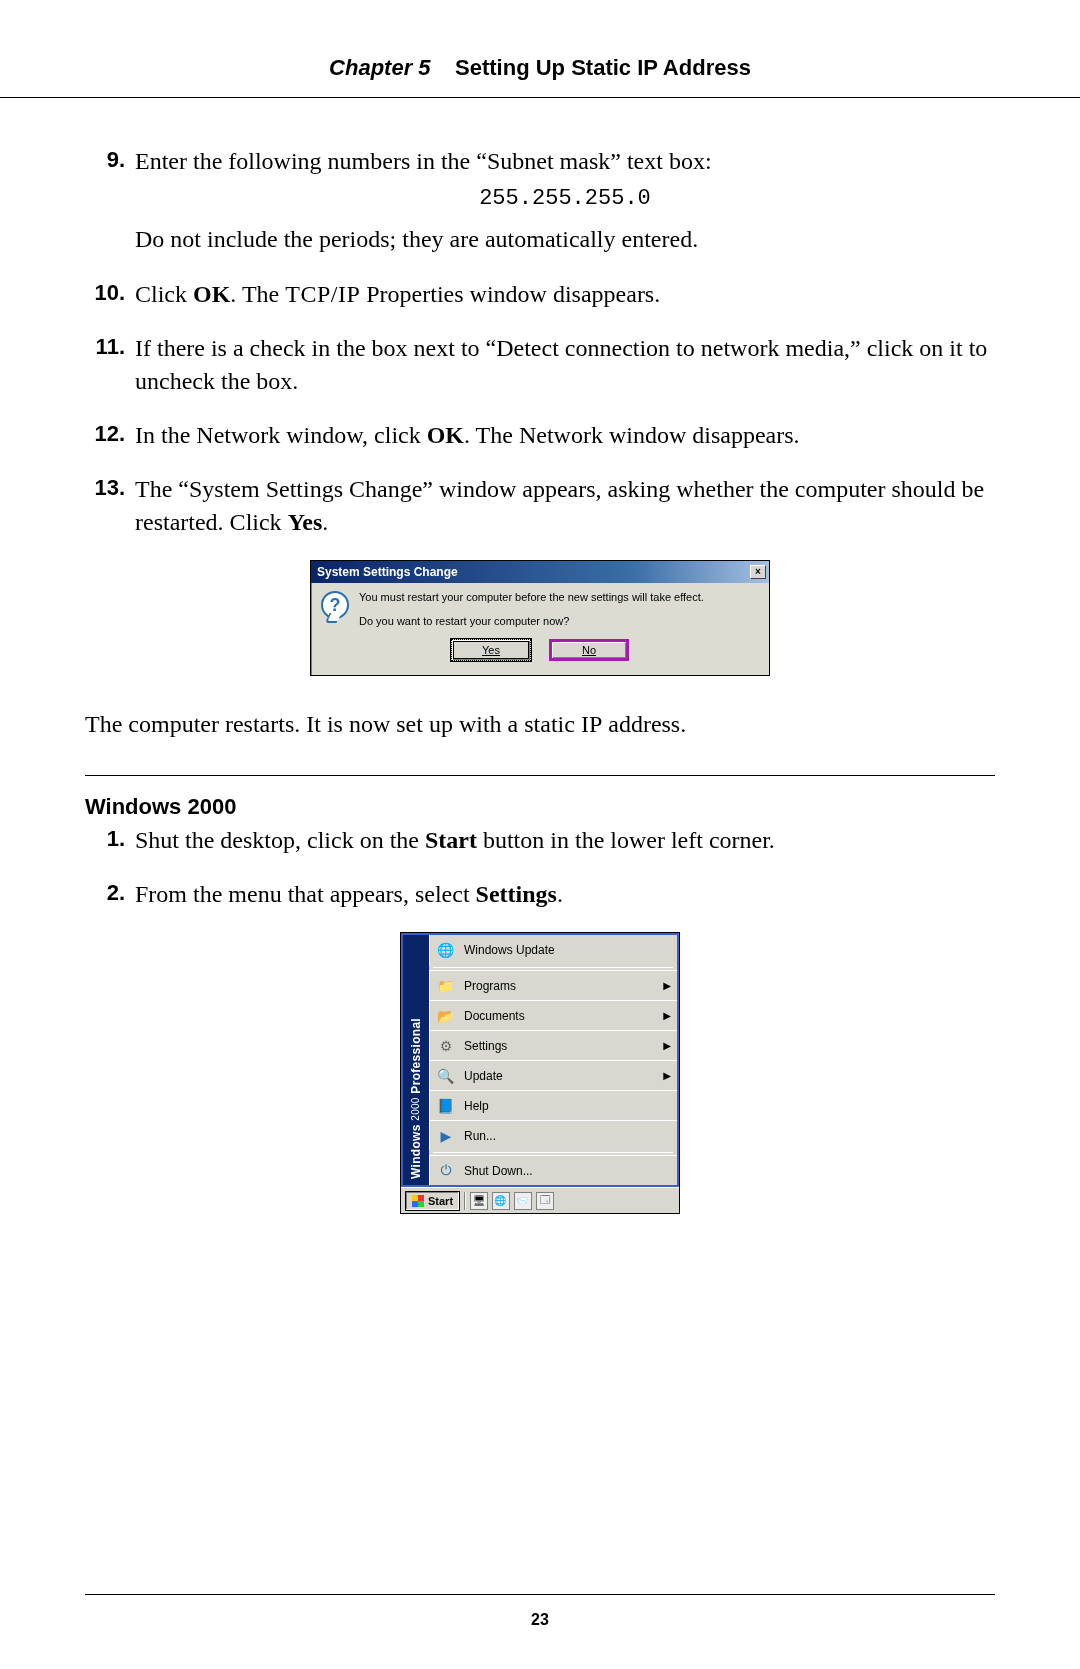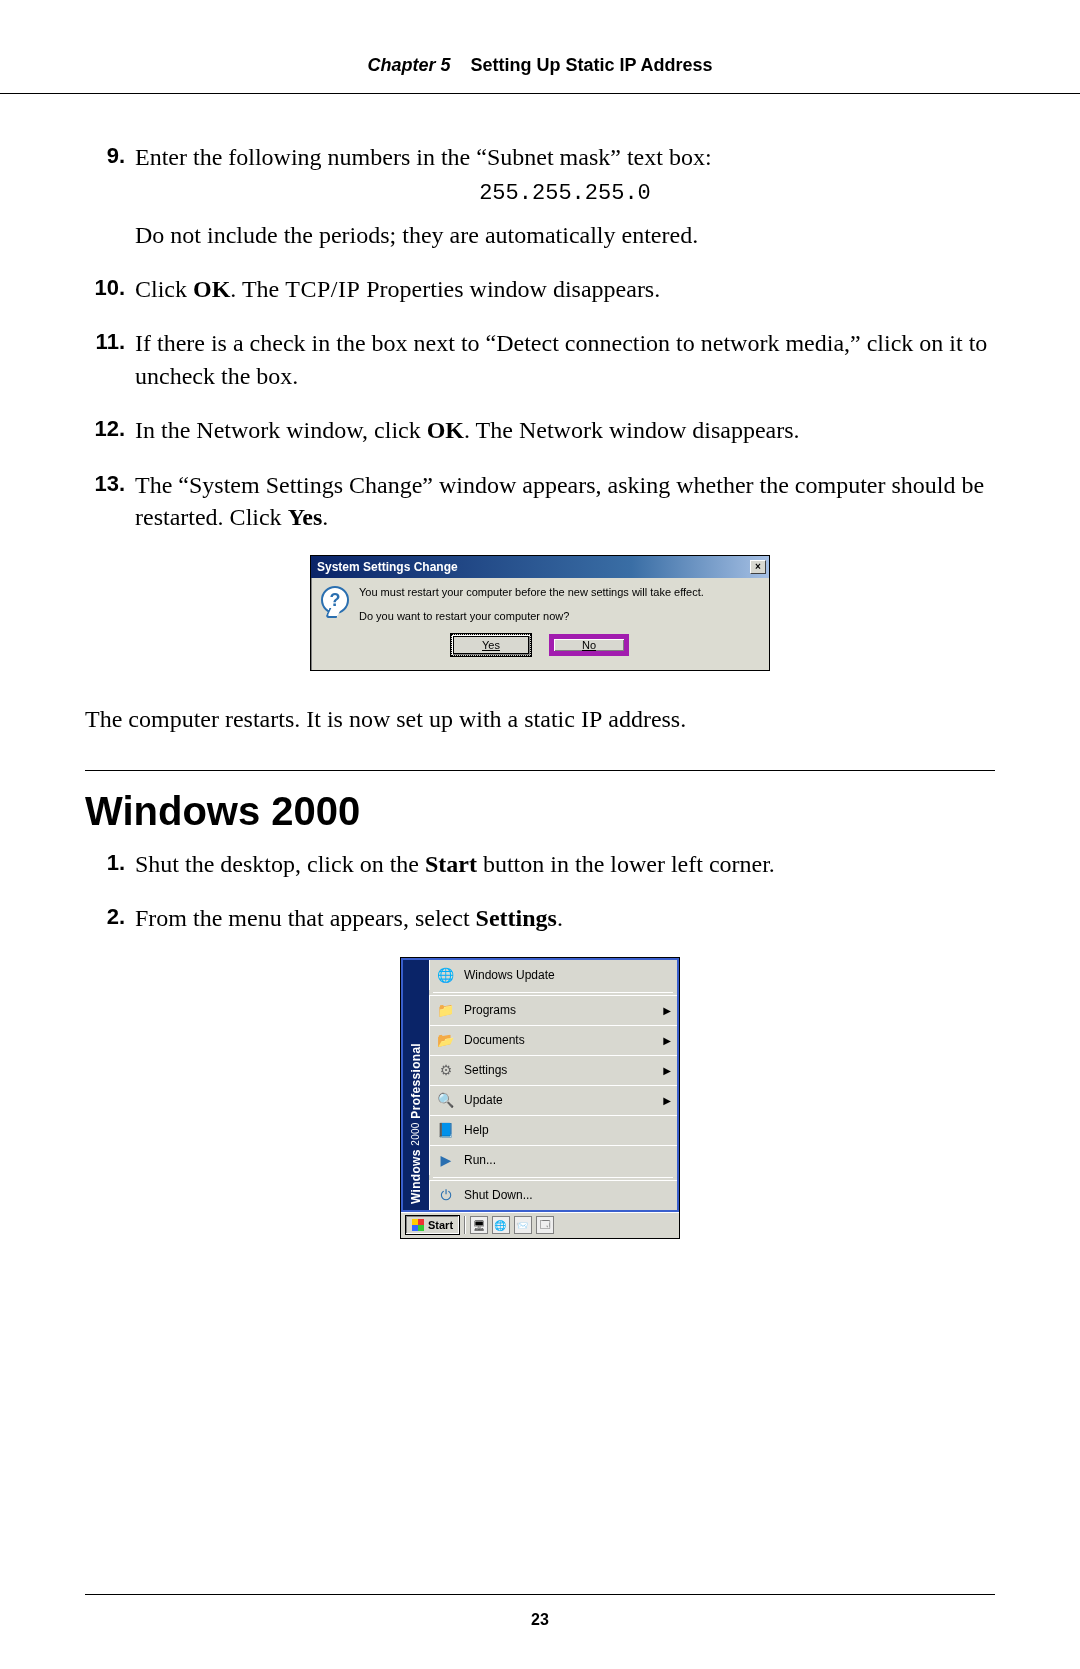--- a/index.html
+++ b/index.html
@@ -1,21 +1,21 @@
 <!DOCTYPE html>
 <html><head>
 <meta charset="utf-8">
 <style>
   * { box-sizing: border-box; margin: 0; padding: 0; }
   html, body { width: 1080px; height: 1669px; background: #fff; }
   body { font-family: Georgia, "Times New Roman", serif; color: #000; }
   .page { position: relative; width: 1080px; height: 1669px; padding: 55px 85px 0 85px; }
 
   
-  .runhead { text-align: center; font-family: "Trebuchet MS", "Segoe UI", Arial, sans-serif; font-weight: 700; font-size: 18px; line-height: 1.2; }
+  .runhead { text-align: center; font-family: "Trebuchet MS", "Segoe UI", Arial, sans-serif; font-weight: 700; font-size: 22px; line-height: 1.2; }
   .runhead .chapter-label { font-style: italic; }
   .rule { height: 2px; margin: 18px 0 45px 0; background: linear-gradient(#000, #000) no-repeat, linear-gradient(90deg, rgba(0,0,0,0) 0%, #bbb 25%, #bbb 75%, rgba(0,0,0,0) 100%) no-repeat; background-size: 100% 1px, 100% 30px; background-position: 0 0, 0 1px; }
   .rule { height: 28px; background: linear-gradient(to bottom, #000 0 1px, #d9d9d9 1px 2px, rgba(0,0,0,0) 100%); }
   .rule { border-top: 1px solid #000; height: 18px; background: linear-gradient(to bottom, rgba(0,0,0,.25), rgba(0,0,0,0)); margin: 16px -85px 40px -85px; }
   
   .rule {
     border-top: 1px solid #000;
     box-shadow: 0 6px 10px -6px rgba(0,0,0,0.4);
     height: 10px;
     margin: 16px -85px 38px -85px;
@@ -36,29 +36,29 @@
   
   .dlg-wrap { display: flex; justify-content: center; margin: 18px 0 6px 0; }
   .win9x { width: 460px; border: 1px solid #000; background: #dcdcd2; font-family: Tahoma, "MS Sans Serif", Arial, sans-serif; font-size: 12px; box-shadow: 1px 1px 0 #808080 inset; }
   .win9x .titlebar { display: flex; align-items: center; justify-content: space-between; height: 22px; padding: 0 3px 0 6px; background: linear-gradient(90deg, #0a2468, #3a6ea5 70%, #a6c0e4); color: #fff; font-weight: 700; font-size: 12px; font-family: Tahoma, Arial, sans-serif; }
   .win9x .xbtn { width: 16px; height: 14px; background: #d8d8d0; border: 1px solid #fff; border-right-color: #404040; border-bottom-color: #404040; color: #000; font-size: 10px; line-height: 12px; text-align: center; font-weight: 700; }
   .win9x .body { padding: 8px 10px 14px 10px; font-size: 11px; color: #000; }
   .win9x .qrow { display: flex; gap: 10px; }
   .qicon { width: 28px; height: 28px; border: 2px solid #2a6fb0; border-radius: 50%; display: flex; align-items: center; justify-content: center; color: #2a6fb0; font-weight: 700; font-size: 18px; background: #fff; flex: 0 0 28px; position: relative; }
   .qicon::after { content: ""; position: absolute; bottom: -6px; left: 4px; width: 10px; height: 8px; border-left: 2px solid #2a6fb0; border-bottom: 2px solid #2a6fb0; transform: skewX(-25deg); background: #fff; border-radius: 0 0 0 4px; }
   .win9x .btnrow { display: flex; justify-content: center; gap: 18px; margin-top: 12px; }
-  .w9btn { width: 80px; height: 22px; background: #d8d8d0; border: 5px solid #a21caf; box-shadow: inset 1px 1px 0 #fff, inset -1px -1px 0 #808080; font-size: 11px; display: flex; align-items: center; justify-content: center; }
+  .w9btn { width: 80px; height: 22px; background: #d8d8d0; border: 3px solid #a21caf; box-shadow: inset 1px 1px 0 #fff, inset -1px -1px 0 #808080; font-size: 11px; display: flex; align-items: center; justify-content: center; }
   .w9btn.default { outline: 1px solid #000; outline-offset: -3px; border: 1px dotted #000; box-shadow: 0 0 0 1px #000, inset 1px 1px 0 #fff, inset -1px -1px 0 #808080; }
   .w9btn .ul { text-decoration: underline; }
 
   
   .after-p { font-size: 24px; line-height: 1.35; margin: 32px 0 0 0; }
   .section-rule { border: 0; border-top: 1px solid #000; margin: 34px 0 18px 0; }
 
-  h2.section { font-family: "Trebuchet MS", Arial, sans-serif; font-weight: 700; font-size: 40px; margin-bottom: 14px; }
+  h2.section { font-family: "Trebuchet MS", Arial, sans-serif; font-weight: 700; font-size: 22px; margin-bottom: 4px; }
 
   
   .start-wrap { display: flex; justify-content: center; margin-top: 16px; }
   .startshot { width: 280px; border: 1px solid #000; font-family: Tahoma, Arial, sans-serif; font-size: 12px; background: #d8d8d0; }
   .startshot .top { display: flex; }
   .startshot .sidebar { width: 26px; background: linear-gradient(#0a2468, #0a2468); position: relative; }
   .sidebar .vtext { position: absolute; bottom: 6px; left: 50%; transform: translateX(-50%) rotate(180deg); writing-mode: vertical-rl; color: #fff; font-weight: 700; font-size: 12px; letter-spacing: .3px; white-space: nowrap; }
   .sidebar .vtext .thin { font-weight: 400; font-size: 10px; }
   .startshot .menu { flex: 1; background: #d8d8d0; }
   .mrow { display: flex; align-items: center; height: 30px; padding: 0 6px 0 6px; gap: 8px; border-top: 1px solid #fff; border-left: 1px solid #fff; }

